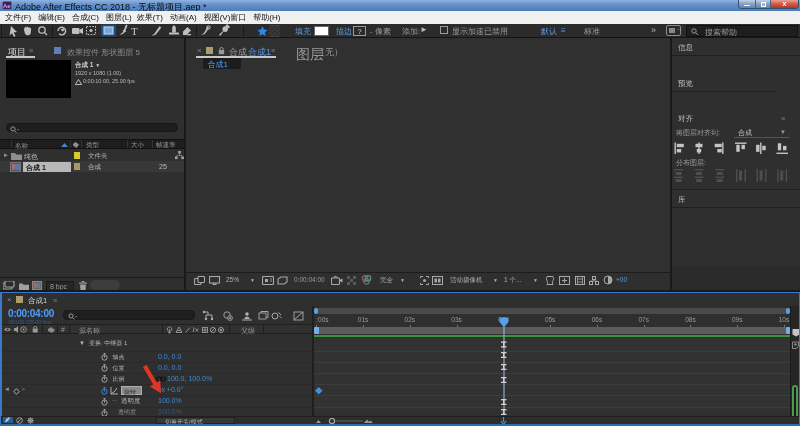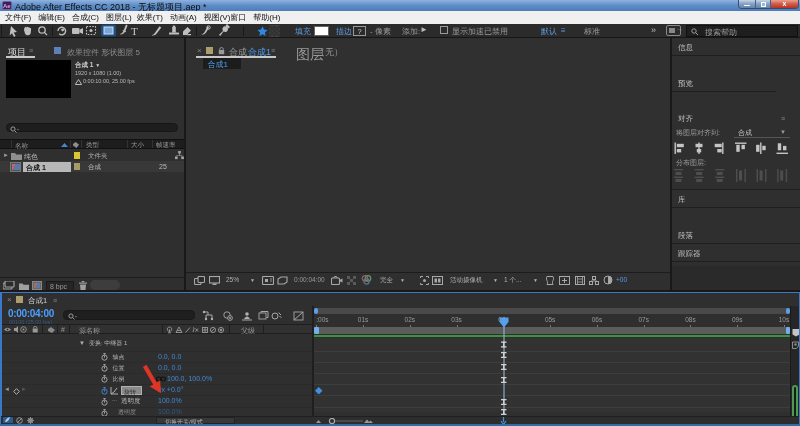--- a/index.html
+++ b/index.html
@@ -353,26 +353,20 @@
           <rect x="93.1" y="2" width="1.4" height="13"></rect>
         <rect x="105.2" y="2" width="1.4" height="13"></rect>
           <rect x="108.2" y="3.5" width="3" height="10"></rect>
           <rect x="113.7" y="2" width="1.4" height="13"></rect>
       </g>
     </svg>
   </div>
   <div class="ab" style="left:0;top:152px;width:128px;height:18px;border-bottom:1px solid #1f1f1f">
       <span class="ab" style="left:6px;top:5px;font-size:7.5px;color:#c0c0c0">库</span>
     </div>
-  <div class="ab" style="left:0;top:188px;width:128px;height:18px;border-bottom:1px solid #1f1f1f">
-      <span class="ab" style="left:6px;top:5px;font-size:7.5px;color:#c0c0c0">段落</span>
-    </div>
-  <div class="ab" style="left:0;top:206px;width:128px;height:18px;border-bottom:1px solid #1f1f1f">
-      <span class="ab" style="left:6px;top:5px;font-size:7.5px;color:#c0c0c0">跟踪器</span>
-    </div>
   <div class="ab" style="left:0;top:228px;width:128px;height:24px;background:#2a2a2a"></div>
 </div>
 
 <div class="ab" id="tl" style="left:0;top:292px;width:800px;height:132px;background:#2f2f2f;box-shadow:inset 0 0 0 1px #3c78c8;overflow:hidden">
 
   <span class="ab" style="left:7px;top:3px;font-size:8px;color:#888">×</span>
   <div class="ab" style="left:16px;top:4px;width:7px;height:7px;background:#ad9c6d"></div>
   <span class="ab" style="left:28px;top:3.5px;font-size:7.5px;color:#d0d0d0">合成1</span>
   <span class="ab" style="left:53px;top:4.5px;font-size:7px;color:#888">≡</span>
 

